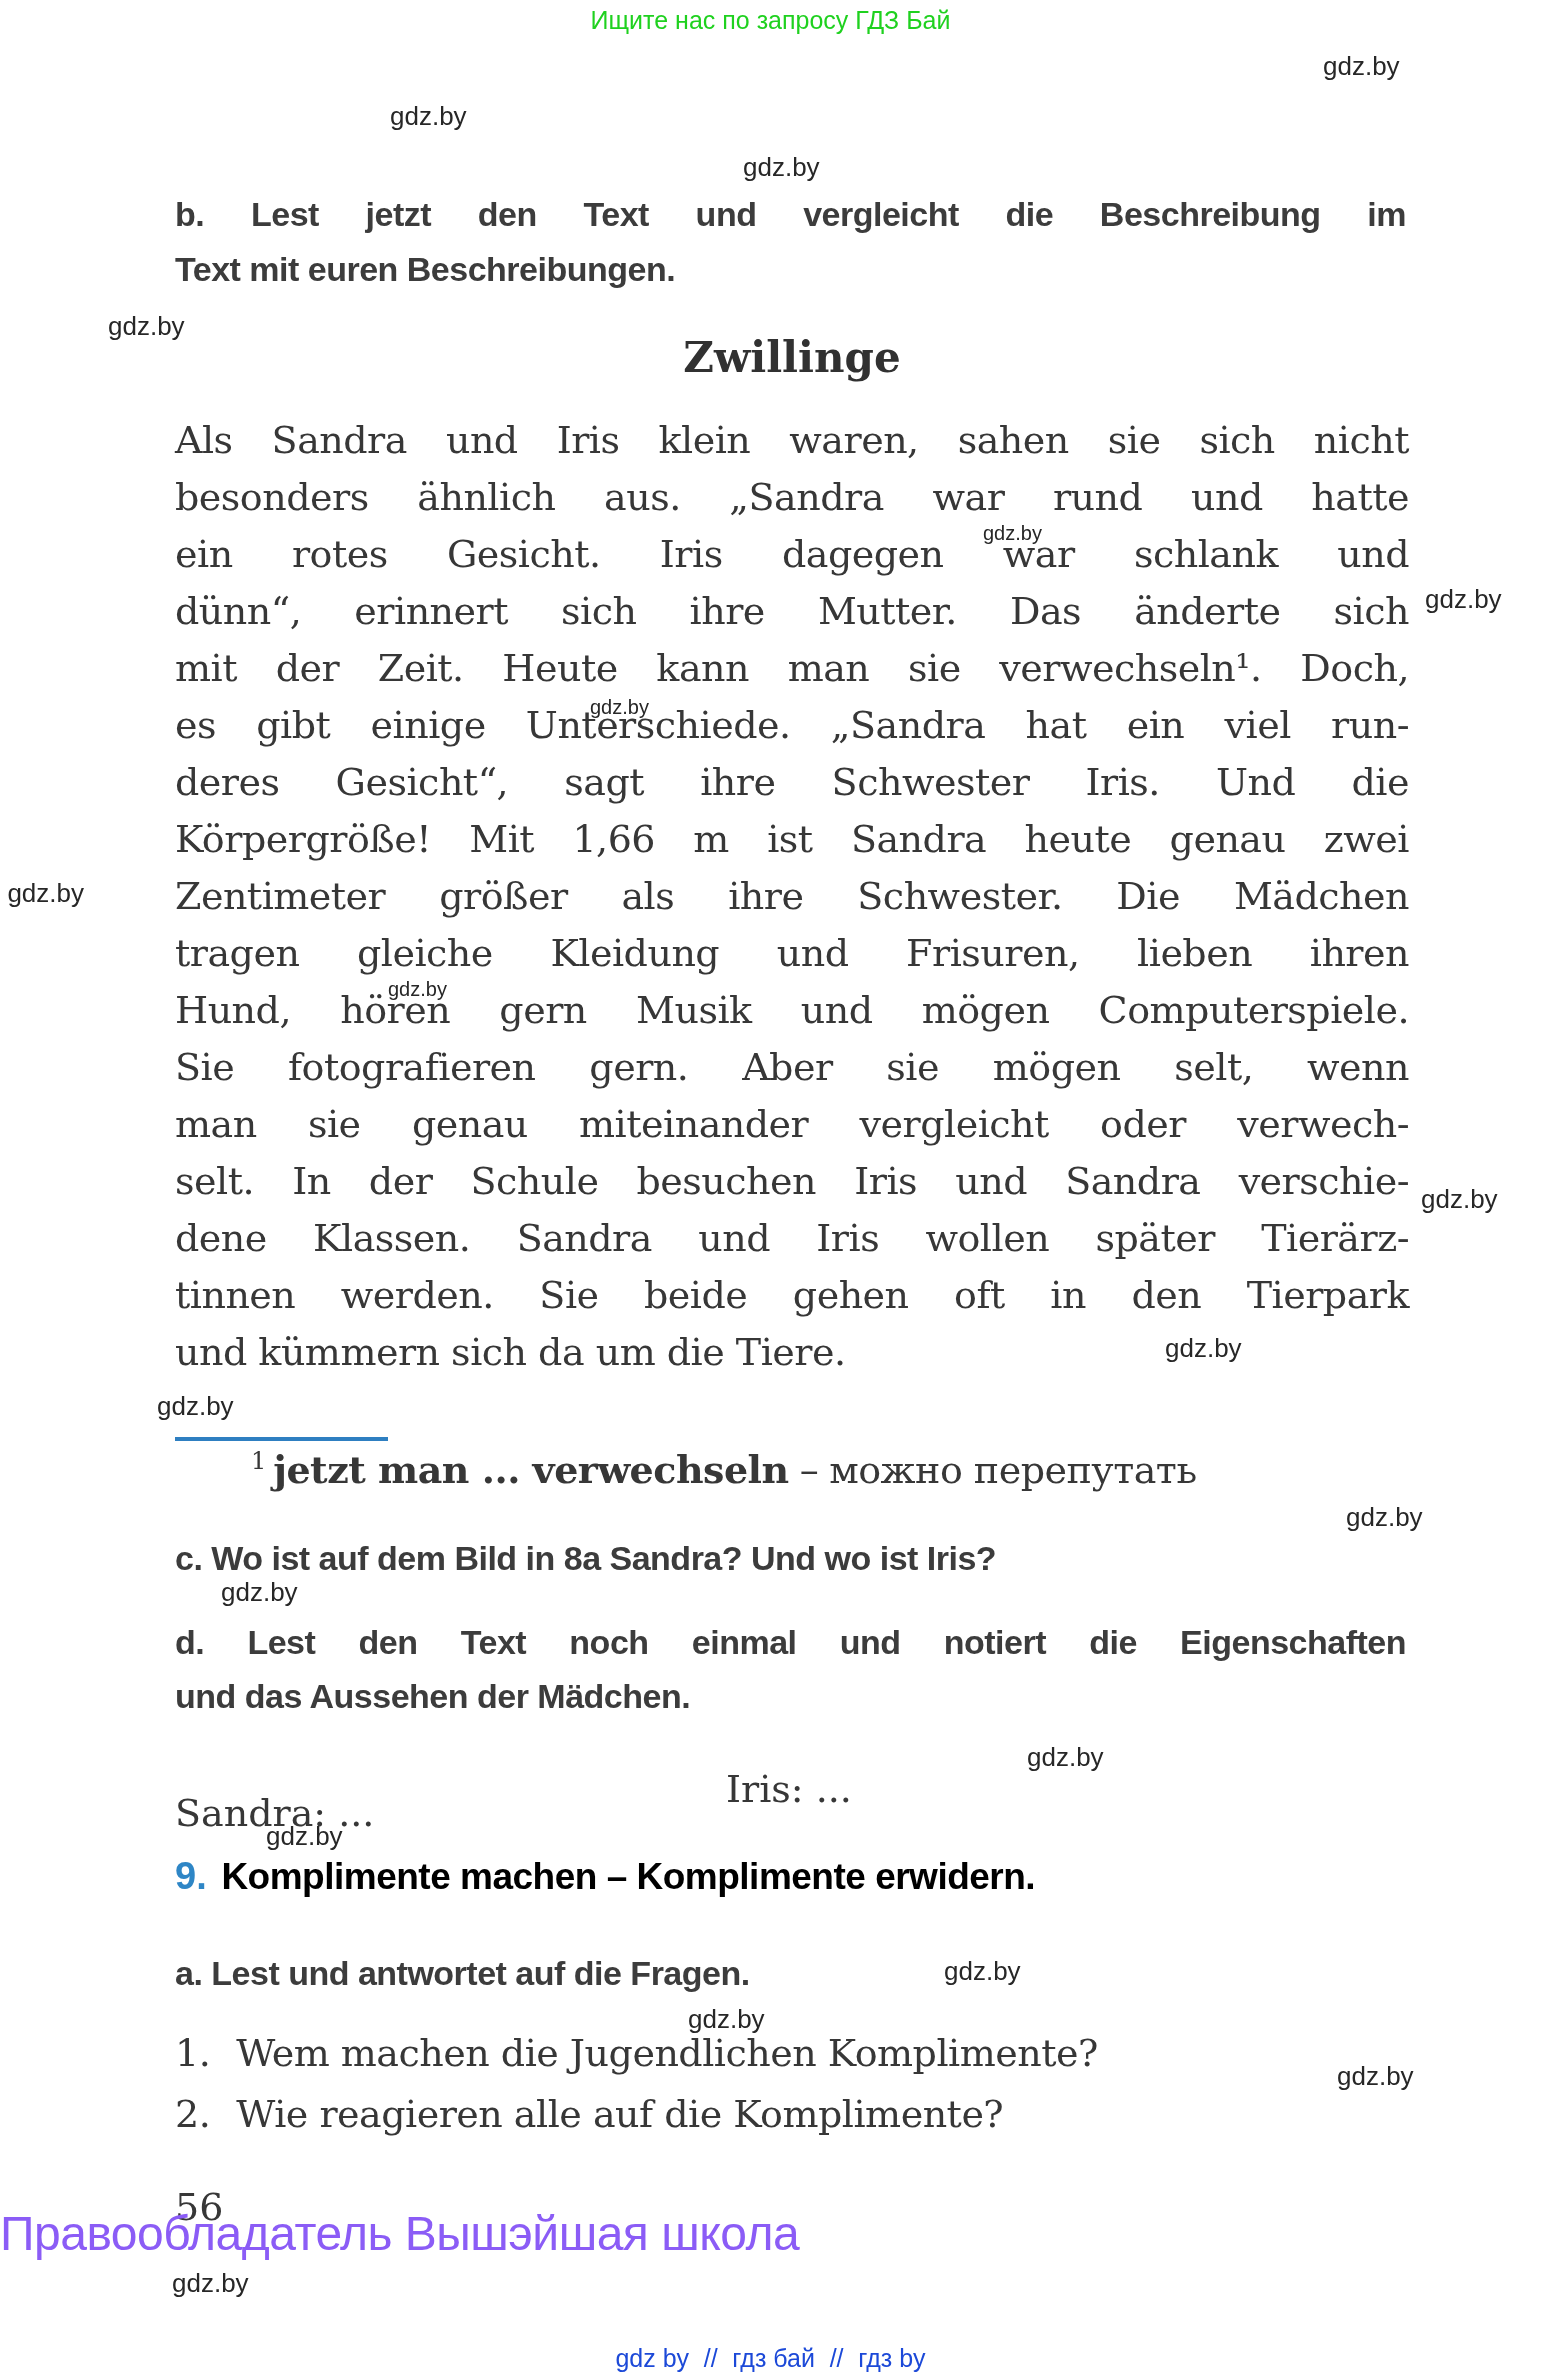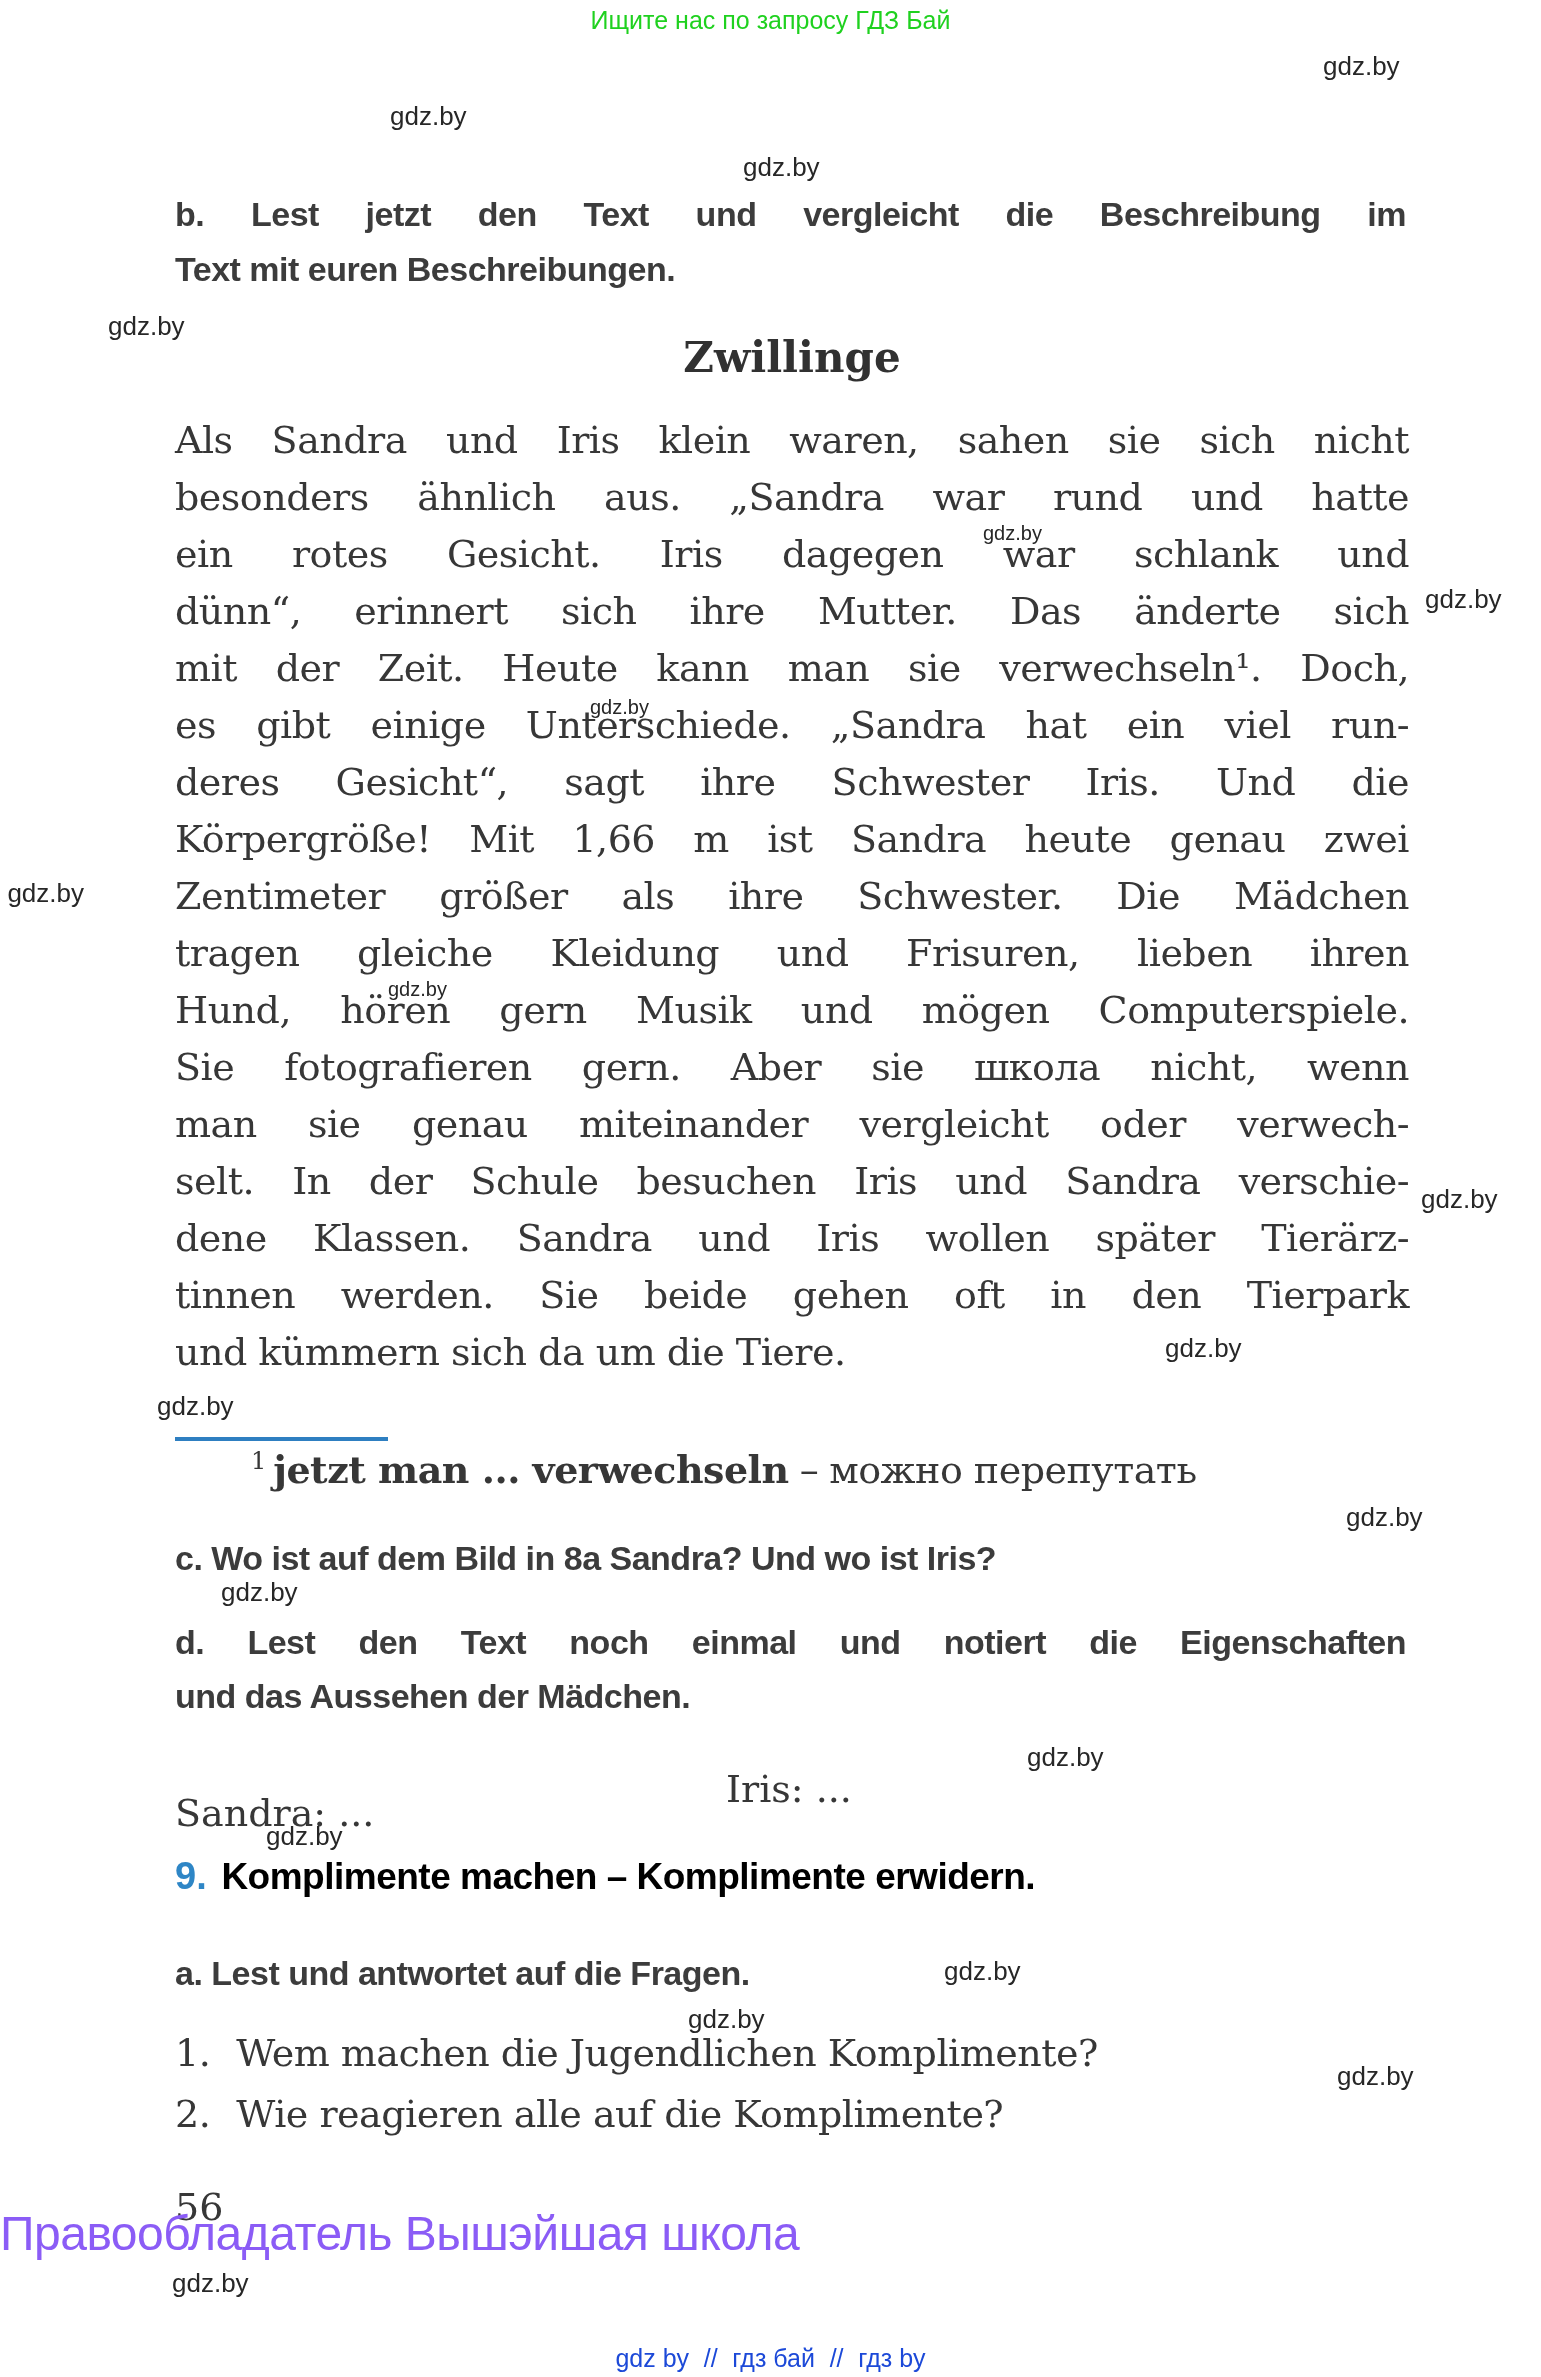--- a/index.html
+++ b/index.html
@@ -95,21 +95,21 @@
     <div class="ln">besonders ähnlich aus. „Sandra war rund und hatte</div>
     <div class="ln">ein rotes Gesicht. Iris dagegen war schlank und</div>
     <div class="ln">dünn“, erinnert sich ihre Mutter. Das änderte sich</div>
     <div class="ln">mit der Zeit. Heute kann man sie verwechseln¹. Doch,</div>
     <div class="ln">es gibt einige Unterschiede. „Sandra hat ein viel run-</div>
     <div class="ln">deres Gesicht“, sagt ihre Schwester Iris. Und die</div>
     <div class="ln">Körpergröße! Mit 1,66 m ist Sandra heute genau zwei</div>
     <div class="ln">Zentimeter größer als ihre Schwester. Die Mädchen</div>
     <div class="ln">tragen gleiche Kleidung und Frisuren, lieben ihren</div>
     <div class="ln">Hund, hören gern Musik und mögen Computerspiele.</div>
-    <div class="ln">Sie fotografieren gern. Aber sie школа nicht, wenn</div>
+    <div class="ln">Sie fotografieren gern. Aber sie mögen selt, wenn</div>
     <div class="ln">man sie genau miteinander vergleicht oder verwech-</div>
     <div class="ln">selt. In der Schule besuchen Iris und Sandra verschie-</div>
     <div class="ln">dene Klassen. Sandra und Iris wollen später Tierärz-</div>
     <div class="ln">tinnen werden. Sie beide gehen oft in den Tierpark</div>
     <div class="ln last">und kümmern sich da um die Tiere.</div>
   </div>
 
   <div class="abs rule"></div>
   <div class="abs serif footnote">
     <sup>1</sup><span class="fb">jetzt man ... verwechseln</span><span class="dash">–</span><span>можно перепутать</span>

